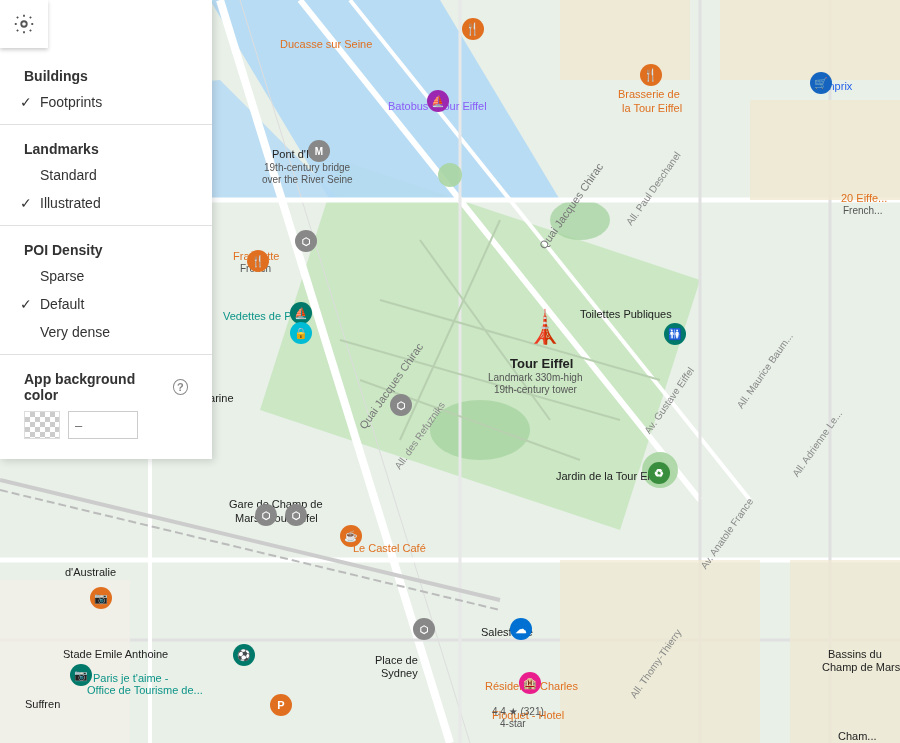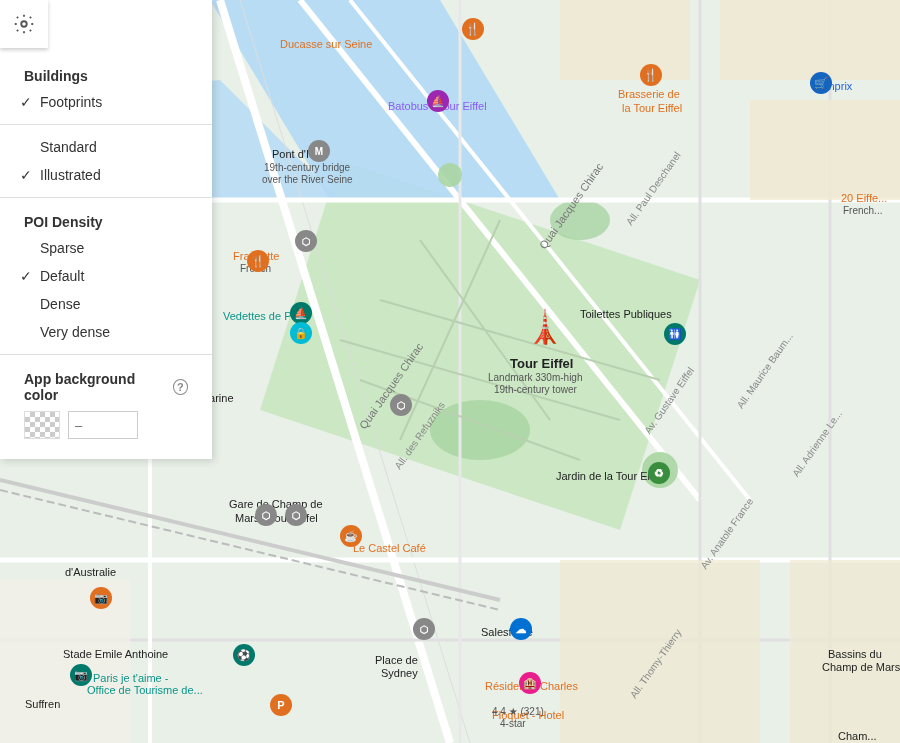--- a/index.html
+++ b/index.html
@@ -336,40 +336,38 @@
   <div style="height: 48px;"></div>
 
   <div class="panel-section-header">Buildings</div>
   <div class="panel-item">
     <span class="checkmark">✓</span>
     <span>Footprints</span>
   </div>
 
   <div class="divider"></div>
 
+  <div class="panel-section-header">Landmarks</div>
   <div class="panel-item">
     <span>Standard</span>
   </div>
   <div class="panel-item">
     <span class="checkmark">✓</span>
     <span>Illustrated</span>
   </div>
 
   <div class="divider"></div>
 
   <div class="panel-section-header">POI Density</div>
   <div class="panel-item">
     <span>Sparse</span>
   </div>
   <div class="panel-item">
     <span class="checkmark">✓</span>
     <span>Default</span>
-  </div>
-  <div class="panel-item">
-    <span>Dense</span>
   </div>
   <div class="panel-item">
     <span>Very dense</span>
   </div>
 
   <div class="divider"></div>
 
   <div class="bg-color-section">
     <div class="bg-color-label">
       <span>App background color</span>

